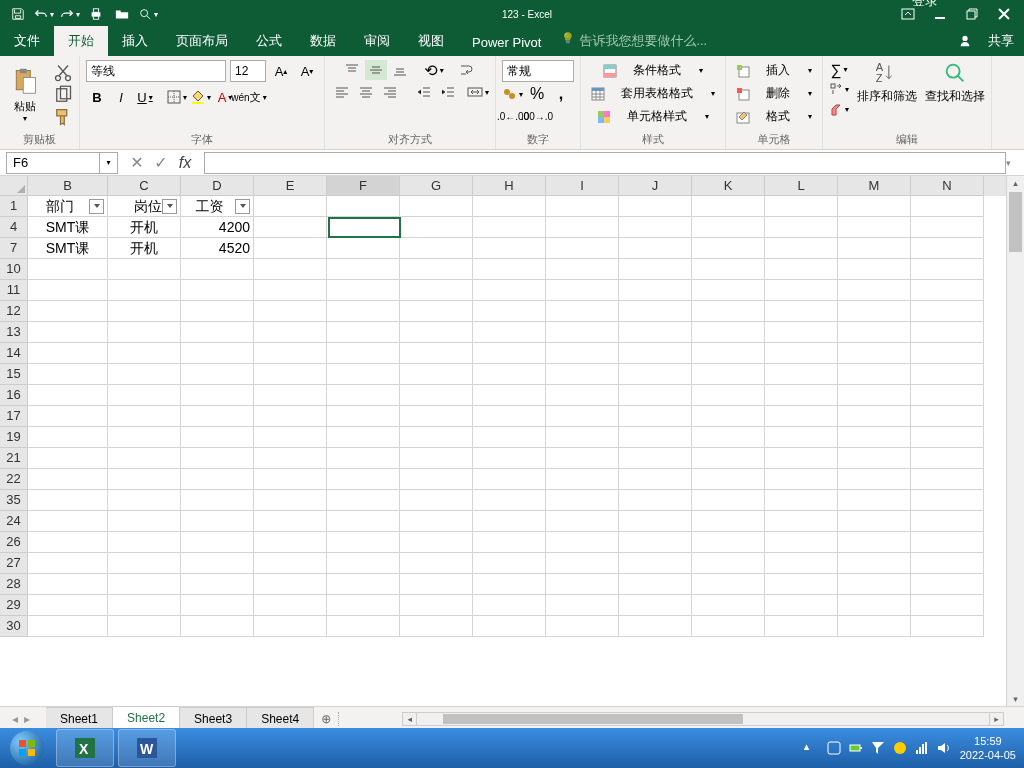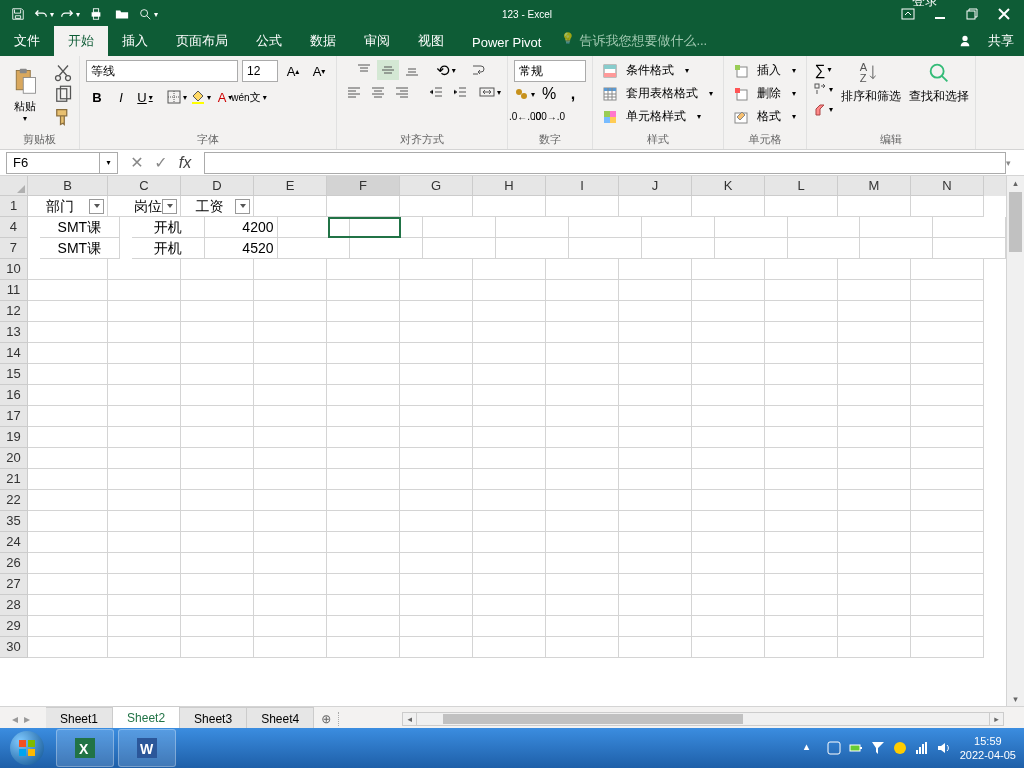--- a/index.html
+++ b/index.html
@@ -33,38 +33,38 @@
 
 .clip-group .rgroup-body { gap: 9px; }
 .paste-big { width: 38px; text-align: center; cursor: pointer; }
 .paste-big svg { width: 28px; height: 28px; }
 .paste-txt { font-size: 11px; }
 .clip-small { display: flex; flex-direction: column; gap: 4px; }
 .sm-btn { width: 20px; height: 18px; display: flex; align-items: center; justify-content: center; cursor: pointer; }
 
 .font-group .rgroup-body { flex-direction: column; gap: 4px; align-items: stretch; }
 .font-row1 { display: flex; gap: 4px; align-items: center; }
-.font-name { width: 152px; height: 22px; border: 1px solid #ababab; background: #fff; font-size: 12px; padding-left: 4px; }
+.font-name { width: 140px; height: 22px; border: 1px solid #ababab; background: #fff; font-size: 12px; padding-left: 4px; }
 .font-size { width: 36px; height: 22px; border: 1px solid #ababab; background: #fff; font-size: 12px; padding-left: 4px; }
 .font-row2 { display: flex; gap: 2px; }
 .fbtn { width: 22px; height: 22px; display: flex; align-items: center; justify-content: center; cursor: pointer; font-size: 13px; }
 .fbtn.bold { font-weight: bold; }
 .fbtn.italic { font-style: italic; }
 .fbtn.underline { text-decoration: underline; }
 
 .align-group .rgroup-body { flex-direction: column; gap: 2px; }
 .align-row { display: flex; gap: 2px; }
 .abtn { width: 22px; height: 20px; display: flex; align-items: center; justify-content: center; cursor: pointer; }
 
 .num-group .rgroup-body { flex-direction: column; gap: 2px; align-items: stretch; }
 .num-combo { width: 72px; height: 22px; border: 1px solid #ababab; background: #fff; font-size: 12px; padding-left: 4px; }
 .num-row { display: flex; gap: 2px; }
 
 .styles-group .rgroup-body, .cells-group .rgroup-body, .edit-group .rgroup-body { gap: 2px; flex-direction: column; align-items: stretch; }
-.menu-item { display: flex; align-items: center; gap: 9px; font-size: 12px; padding: 2px 4px; cursor: pointer; }
+.menu-item { display: flex; align-items: center; gap: 16px; font-size: 12px; padding: 2px 4px; cursor: pointer; justify-content: center; }
 .menu-item svg { width: 14px; height: 14px; flex-shrink: 0; }
 
 .edit-group .rgroup-body { flex-direction: row; gap: 8px; }
 .edit-col { display: flex; flex-direction: column; gap: 2px; }
 .big-btn { text-align: center; cursor: pointer; font-size: 12px; }
 .big-btn svg { width: 26px; height: 26px; display: block; margin: 0 auto 2px; }
 
 
 .fbar { height: 26px; border-bottom: 1px solid #d4d4d4; display: flex; align-items: center; background: #fff; }
 .name-box { width: 94px; height: 22px; border: 1px solid #ababab; margin-left: 6px; padding-left: 6px; font-size: 13px; display: flex; align-items: center; }
@@ -86,21 +86,21 @@
 
 .grid-rows { position: relative; }
 .row { display: flex; height: 21px; }
 .row-h { width: 28px; background: #e6e6e6; text-align: center; font-size: 13px; border-right: 1px solid #ccc; border-bottom: 1px solid #ccc; line-height: 20px; color: #333; }
 .cell { width: 73px; border-right: 1px solid #d4d4d4; border-bottom: 1px solid #d4d4d4; font-size: 14px; padding: 0 3px; line-height: 20px; overflow: hidden; white-space: nowrap; }
 .cell.b { width: 80px; }
 .cell.hdr { font-weight: 400; display: flex; align-items: center; justify-content: center; position: relative; }
 .filter-dd { width: 15px; height: 15px; border: 1px solid #999; background: #fff; display: flex; align-items: center; justify-content: center; margin-left: auto; cursor: pointer; }
 .filter-dd svg { width: 8px; height: 8px; }
 .cell.text-r { text-align: right; }
-.cell.text-c { text-align: center; margin-left: 12px; }
+.cell.text-c { text-align: center; }
 
 .selected-cell { position: absolute; border: 2px solid #217346; pointer-events: none; }
 
 .vscroll { width: 18px; background: #f0f0f0; border-left: 1px solid #d4d4d4; position: relative; }
 .vscroll-thumb { position: absolute; left: 2px; right: 2px; background: #c1c1c1; border-radius: 0; }
 
 
 .sheet-bar { height: 24px; border-top: 1px solid #d4d4d4; display: flex; align-items: center; background: #f3f2f1; font-size: 12px; }
 .sheet-nav { display: flex; gap: 2px; padding: 0 12px; }
 .nav-arr { width: 10px; color: #999; cursor: pointer; }
@@ -716,36 +716,20 @@
           <div class="cell"></div>
           <div class="cell"></div>
           <div class="cell"></div>
           <div class="cell"></div>
           <div class="cell"></div>
           <div class="cell"></div>
           <div class="cell"></div>
         </div>
         <div class="row">
           <div class="row-h">19</div>
-      <div class="cell b"></div>
-      <div class="cell"></div>
-      <div class="cell"></div>
-          <div class="cell"></div>
-          <div class="cell"></div>
-          <div class="cell"></div>
-          <div class="cell"></div>
-          <div class="cell"></div>
-          <div class="cell"></div>
-          <div class="cell"></div>
-          <div class="cell"></div>
-          <div class="cell"></div>
-          <div class="cell"></div>
-        </div>
-        <div class="row">
-          <div class="row-h">20</div>
       <div class="cell b"></div>
       <div class="cell"></div>
       <div class="cell"></div>
           <div class="cell"></div>
           <div class="cell"></div>
           <div class="cell"></div>
           <div class="cell"></div>
           <div class="cell"></div>
           <div class="cell"></div>
           <div class="cell"></div>

